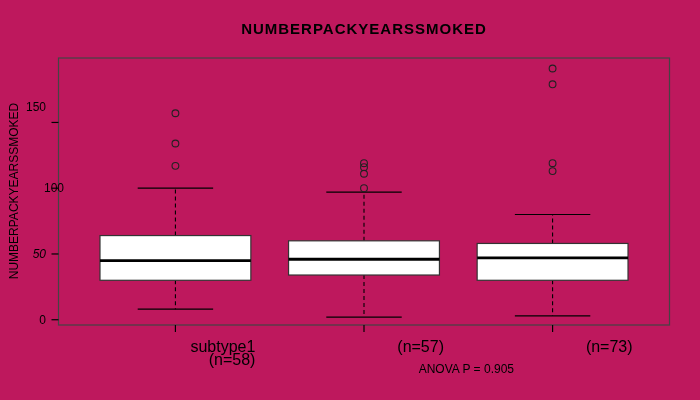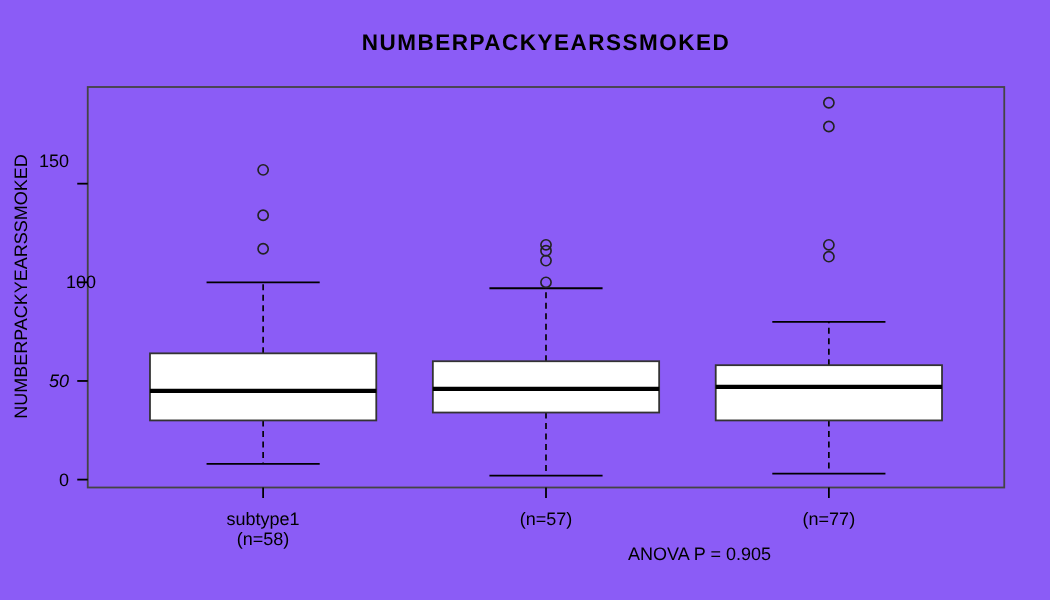--- a/index.html
+++ b/index.html
@@ -1,20 +1,20 @@
 <!DOCTYPE html>
 <html><head>
 <meta charset="utf-8">
 <style>
   html, body { margin: 0; padding: 0; background: #ffffff; }
   .stage {
     position: relative;
     width: 700px;
     height: 400px;
-    background: #8b5cf6;
+    background: #be185d;
     font-family: "Liberation Sans", sans-serif;
     color: #000000;
     overflow: hidden;
   }
   .stage svg { position: absolute; left: 0; top: 0; }
   .title {
     position: absolute;
     top: 20px; left: 114px; width: 500px;
     text-align: center;
     font-size: 15px; font-weight: bold; letter-spacing: 1px;
@@ -29,22 +29,22 @@
   }
   .ytick {
     position: absolute;
     left: 0; width: 46px; height: 16px; line-height: 16px;
     text-align: right;
     font-size: 12px;
   }
   .xlab {
     position: absolute;
     top: 340px; width: 160px;
-    text-align: center;
-    font-size: 12px; line-height: 13px;
+    text-align: right;
+    font-size: 16px; line-height: 13px;
   }
   .annot {
     position: absolute;
     top: 362px; left: 214px; width: 300px;
     text-align: right;
     font-size: 12px;
     white-space: nowrap;
   }
 </style>
 </head>
@@ -100,17 +100,17 @@
   <div class="ytick" id="yt3" style="top: 99px;">150</div>
 
   <div class="xlab" id="xl0" style="left: 95.4198px;">
     <div>subtype1</div>
     <div>(n=58)</div>
   </div>
   <div class="xlab" id="xl1" style="left: 284px;">
     <div>(n=57)</div>
   </div>
   <div class="xlab" id="xl2" style="left: 472.58px;">
-    <div>(n=77)</div>
+    <div>(n=73)</div>
   </div>
 
   <div class="annot">ANOVA P = 0.905</div>
 </div>
 
 </body></html>

